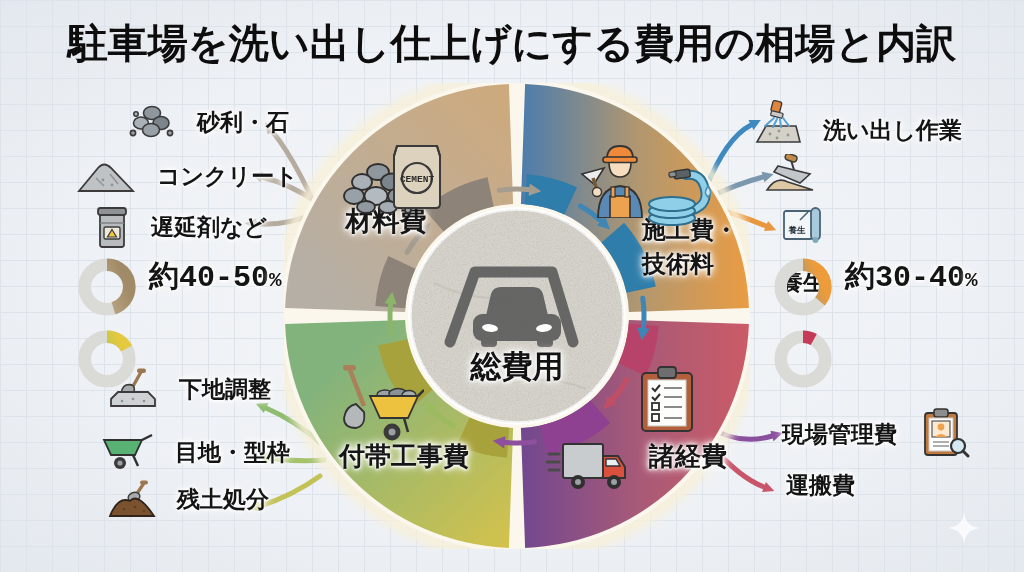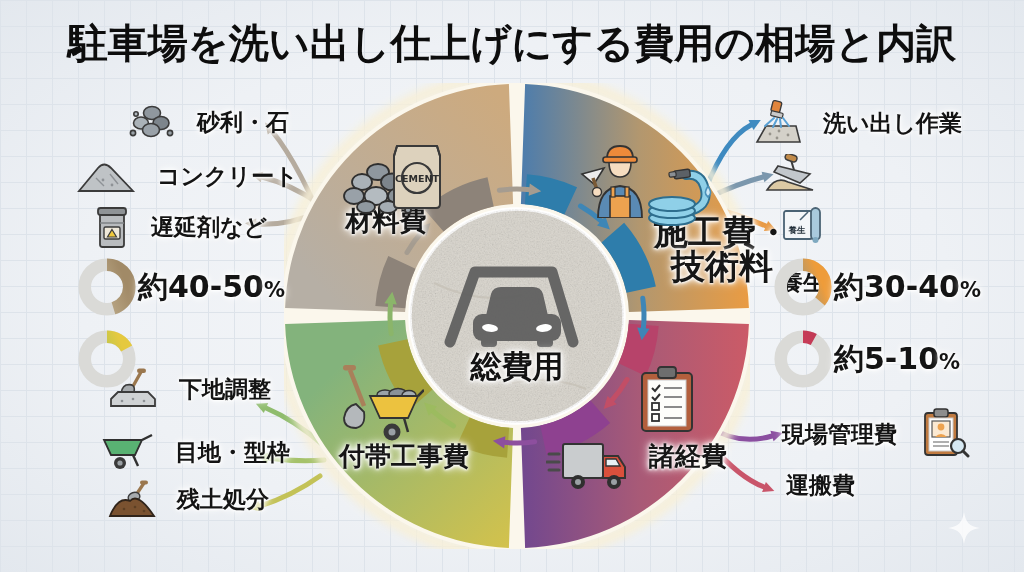--- a/index.html
+++ b/index.html
@@ -8,33 +8,33 @@
     background-color:#edf0f4;
     background-image:
       radial-gradient(circle at 50% 56%, rgba(255,246,221,.50) 0%, rgba(255,246,221,.30) 22%, rgba(255,246,221,0) 34%),
       linear-gradient(#dde3ea 1px, transparent 1px),
       linear-gradient(90deg, #dde3ea 1px, transparent 1px),
       radial-gradient(ellipse at center, #f4f6f9 0%, #eef1f5 60%, #e3e8ee 100%);
     background-size:auto,26px 26px,26px 26px,auto;
     font-family:"DejaVu Sans","Liberation Sans",sans-serif;
     -webkit-user-select:none;user-select:none;
   }
-  #stage{position:relative;width:1024px;height:572px;}
+  #stage{position:relative;width:1024px;height:572px;font-family:Liberation Mono, monospace;}
   .title{
     position:absolute;top:16px;left:0;width:100%;text-align:center;
     font-size:40px;font-weight:900;color:#0d0d0d;letter-spacing:0;
   }
   .glow{text-shadow:0 0 4px #fff,0 0 7px #fff,0 0 11px rgba(255,255,255,.95),0 1px 2px rgba(255,255,255,.9);}
   .row{position:absolute;display:flex;align-items:center;gap:21px;}
   .row .lbl{font-size:23px;font-weight:800;color:#141414;white-space:nowrap;}
-  .stat{position:absolute;display:flex;align-items:center;}
+  .stat{position:absolute;display:flex;align-items:flex-start;gap:11px;}
   .pct{font-size:30px;font-weight:900;color:#141414;white-space:nowrap;}
   .pct .unit{font-size:21px;font-weight:900;}
   .qlabel{position:absolute;transform:translateX(-50%);font-size:27px;font-weight:900;color:#161616;white-space:nowrap;}
-  .qlabel.two{text-align:center;font-size:34px;line-height:34px;margin-left:32px;}
+  .qlabel.two{font-size:24px;line-height:34px;}
   .center-label{position:absolute;transform:translateX(-50%);font-size:31px;font-weight:900;color:#121212;white-space:nowrap;}
   .qicon{position:absolute;}
   svg{display:block;}
   .overlay-svg{position:absolute;left:0;top:0;pointer-events:none;}
 </style>
 </head>
 <body>
 
 <div id="stage">
 
@@ -337,21 +337,21 @@
       <rect x="32" y="0.5" width="8" height="4" rx="2" fill="#9a774e"></rect>
       <ellipse cx="26" cy="17" rx="6" ry="4.5" fill="#a7abae" stroke="#3b3b3b" stroke-width="1.4" transform="rotate(-20 26 17)"></ellipse>
       <path d="M2,36 Q10,16 22,21 Q30,12 46,36 Z" fill="#7a5230" stroke="#30241a" stroke-width="1.8"></path>
       <circle cx="16" cy="29" r="1.3" fill="#5d3f24"></circle>
         <circle cx="27" cy="27" r="1.3" fill="#5d3f24"></circle>
         <circle cx="36" cy="31" r="1.3" fill="#5d3f24"></circle>
     </svg>
     <span class="lbl glow">残土処分</span>
   </div>
 
-  <div class="row" style="left:752px;top:100px;">
+  <div class="row" style="left:752px;top:100px;align-items:flex-end;">
     <svg width="50" height="46" viewBox="0 0 50 46">
       <path d="M5,42 L14,26 L44,26 L48,42 Z" fill="#d4d1c9" stroke="#3b3b3b" stroke-width="1.6"></path>
       <circle cx="18" cy="34" r="1.4" fill="#97948c"></circle>
         <circle cx="27" cy="31" r="1.4" fill="#97948c"></circle>
       <circle cx="36" cy="35" r="1.4" fill="#97948c"></circle>
         <circle cx="25" cy="38" r="1.4" fill="#97948c"></circle>
       <rect x="20" y="1" width="9" height="11" rx="2" fill="#e0853c" stroke="#3b3b3b" stroke-width="1.4" transform="rotate(14 24 6)"></rect>
       <rect x="19" y="12" width="12" height="5" rx="1" fill="#c9c9c9" stroke="#3b3b3b" stroke-width="1.2" transform="rotate(14 25 14)"></rect>
       <g stroke="#58a0d4" stroke-width="2" stroke-linecap="round">
         <line x1="22" y1="18" x2="13" y2="26"></line>
@@ -398,21 +398,20 @@
     <svg width="62" height="62" viewBox="0 0 64 64">
         <defs>
           <linearGradient id="dg3" x1="0" y1="0" x2="0.4" y2="1">
             <stop offset="0" stop-color="#d8415f"></stop>
             <stop offset="1" stop-color="#c23a55"></stop>
           </linearGradient>
         </defs>
         <circle cx="32" cy="32" r="23" fill="none" stroke="#dadad7" stroke-width="13"></circle>
         <circle cx="32" cy="32" r="23" fill="none" stroke="url(#dg3)" stroke-width="13" stroke-dasharray="11.6 144.5" transform="rotate(-90 32 32)"></circle>
       </svg>
-    <span class="pct glow"><span>約5-10</span><span class="unit">%</span></span>
   </div>
 
   <div class="row" style="left:782px;top:408px;">
     <span class="lbl glow">現場管理費</span>
     <svg width="52" height="52" viewBox="0 0 52 52">
       <rect x="7" y="5" width="32" height="42" rx="3" fill="#c07a40" stroke="#333" stroke-width="1.8"></rect>
       <rect x="16" y="1" width="14" height="8" rx="2.5" fill="#8d8d8d" stroke="#333" stroke-width="1.5"></rect>
       <rect x="11" y="10" width="24" height="33" fill="#fefefe" stroke="#c9c9c9" stroke-width="1"></rect>
       <rect x="14" y="13" width="18" height="16" fill="#fbe9d2" stroke="#555" stroke-width="1.2"></rect>
       <circle cx="23" cy="19" r="3.4" fill="#eda24f"></circle>

